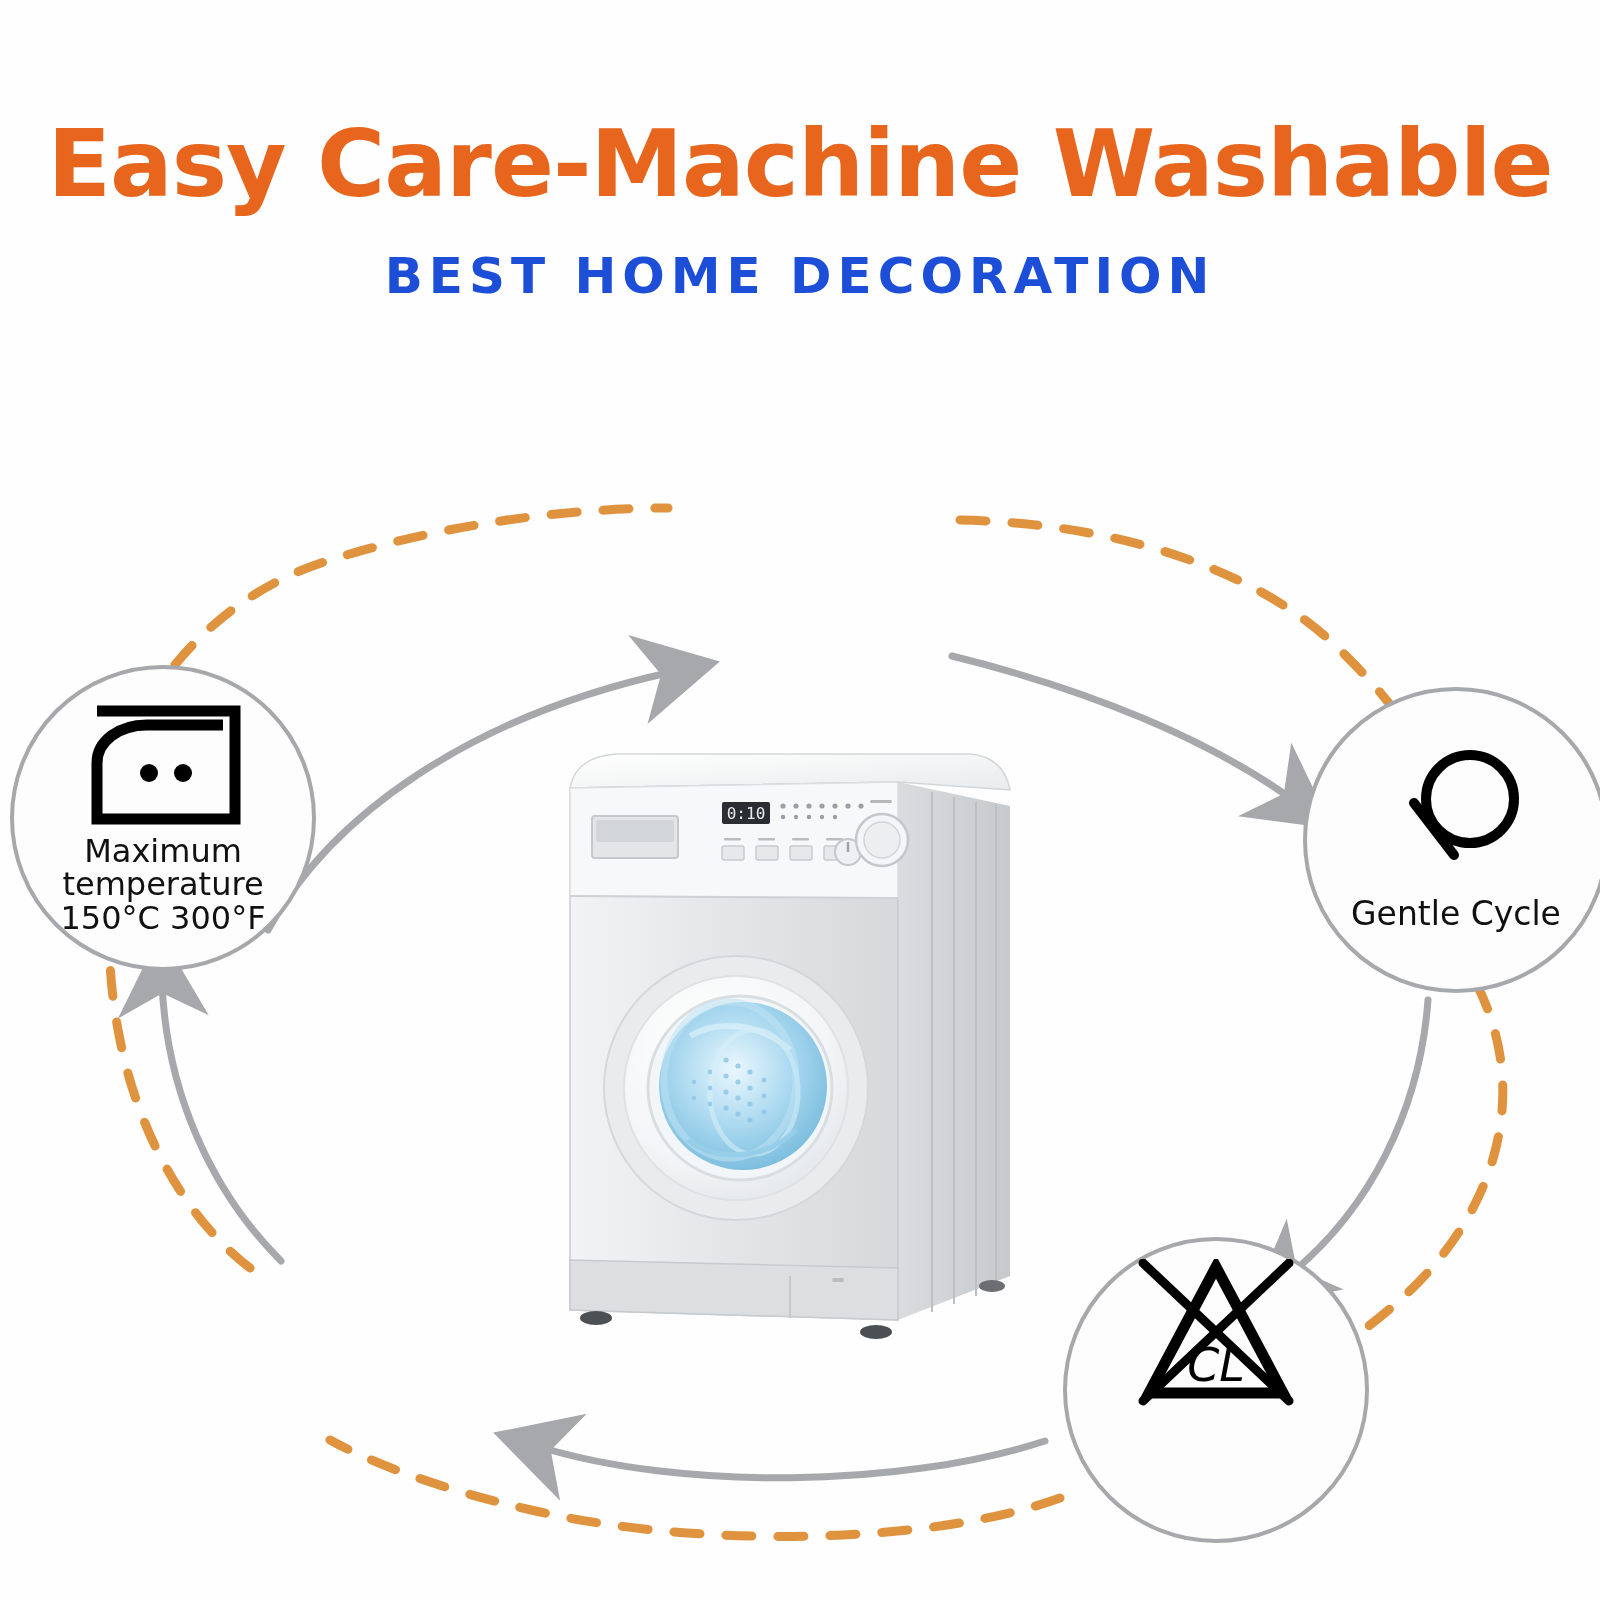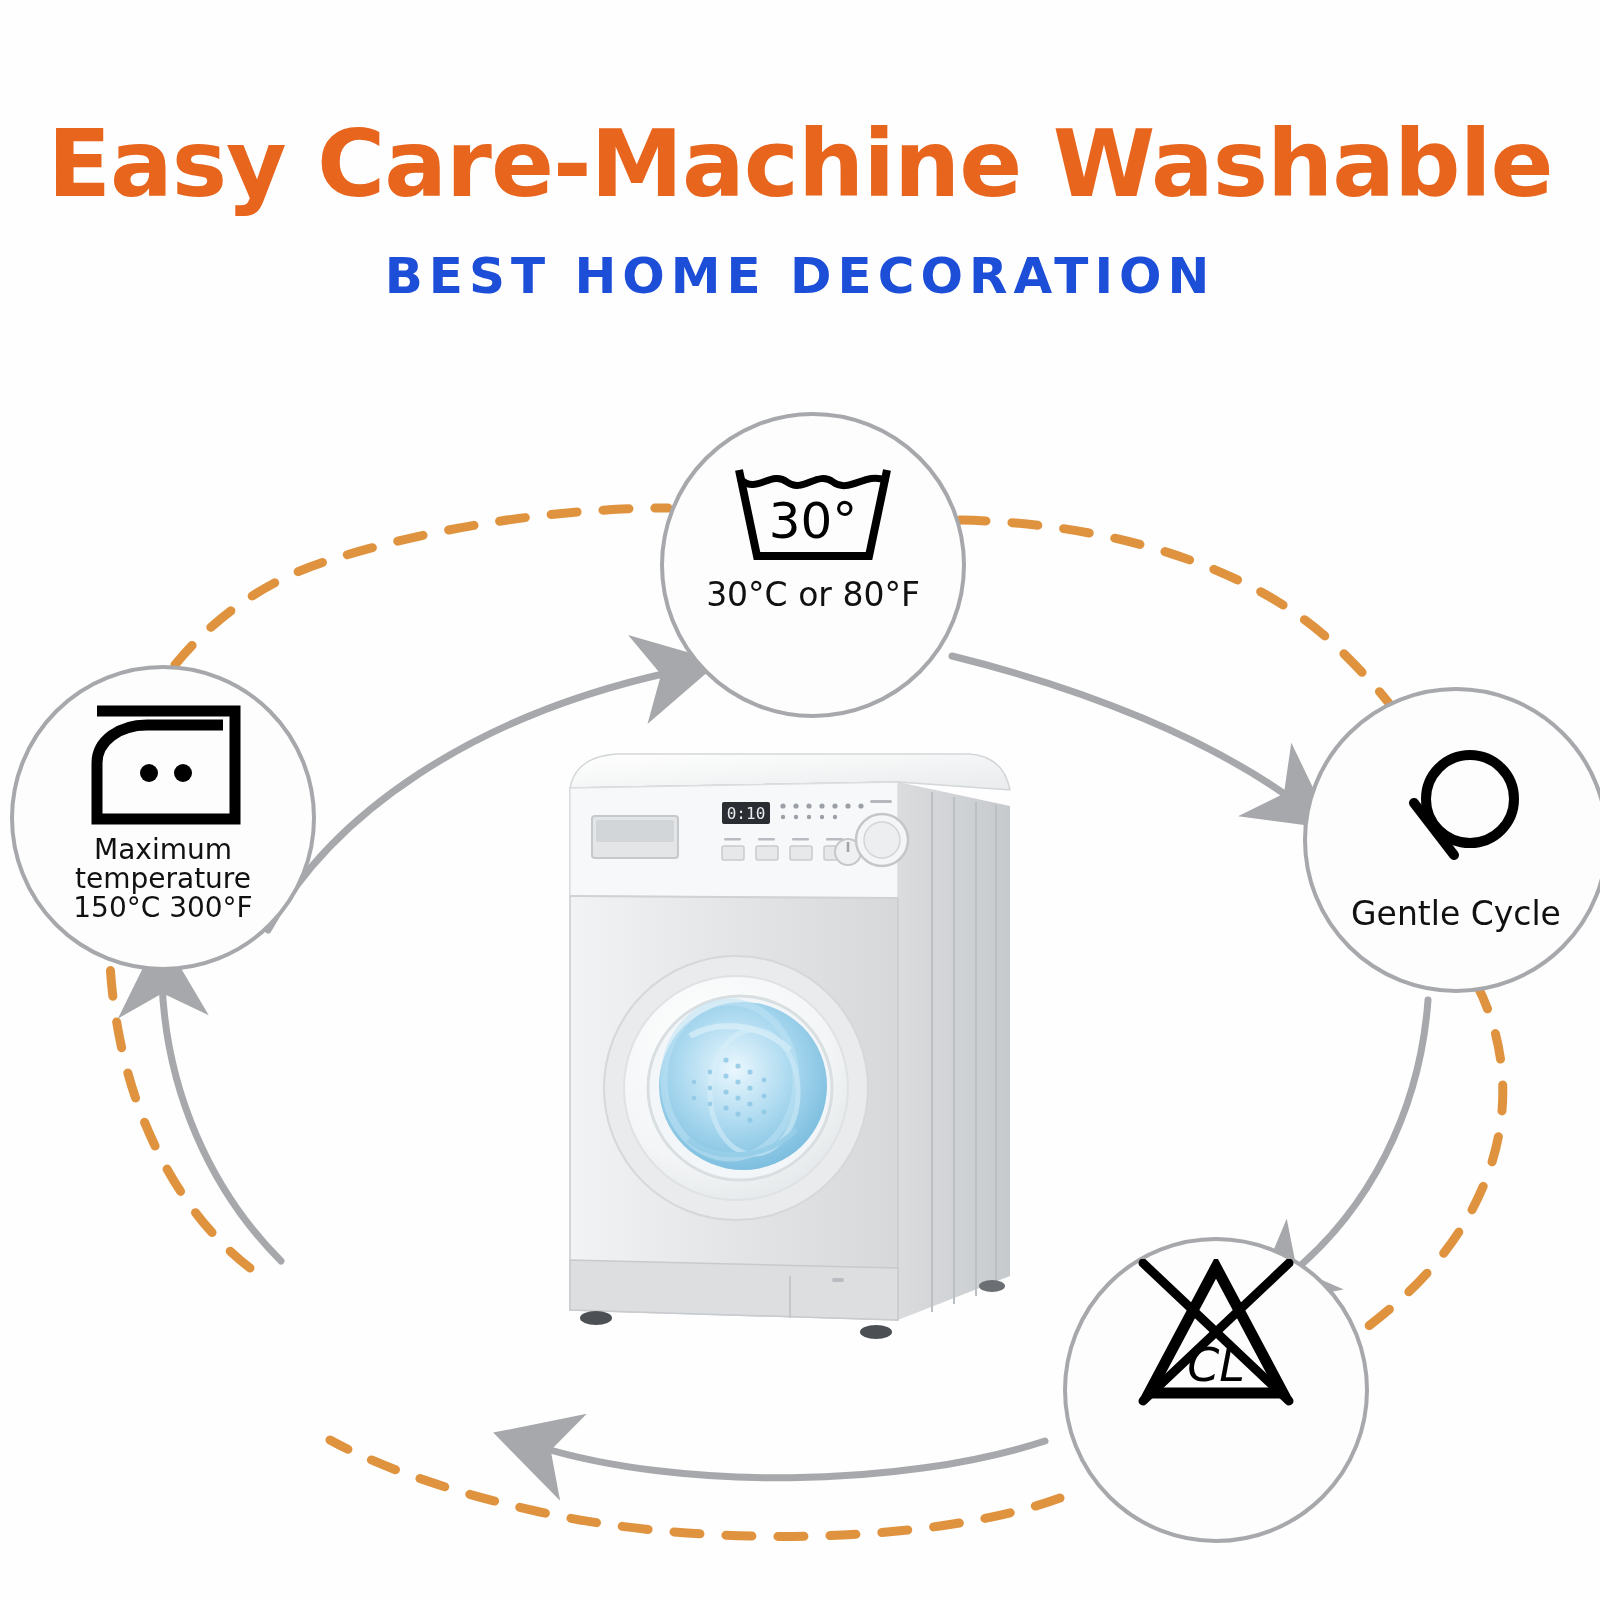--- a/index.html
+++ b/index.html
@@ -106,21 +106,21 @@
   #node-wash-temp .node-inner { justify-content: flex-start; padding-top: 44px; }
   #node-gentle      { left: 1303px; top: 687px; }
   #node-gentle .node-inner { justify-content: flex-start; padding-top: 52px; }
   #node-bleach      { left: 1063px; top: 1237px; font-style: italic; }
   #node-bleach .node-inner { justify-content: flex-start; padding-top: 18px; }
   #node-tumble      { left: 230px;  top: 1229px; }
   #node-tumble .node-inner { justify-content: flex-start; padding-top: 46px; }
   #node-iron        { left: 10px;   top: 665px; }
   #node-iron .node-inner { justify-content: flex-start; padding-top: 32px; }
 
-  .label-sm { font-size: 28px; }
+  .label-sm { font-size: 32px; }
 </style>
 </head>
 <body>
 
 <div id="page">
 
   <div id="header">
     <h1 id="title">Easy Care-Machine Washable</h1>
     <div id="subtitle">BEST HOME DECORATION</div>
   </div>
@@ -282,30 +282,20 @@
 
     <path d="M 30,540 L 358,548 L 358,600 L 30,590 Z" fill="#dcdee0" stroke="#c8cbce" stroke-width="1.5"></path>
     <path d="M 250,556 L 250,598" stroke="#c5c8cb" stroke-width="2" fill="none"></path>
     <rect x="292" y="558" width="12" height="4" rx="2" fill="#b9bcc0"></rect>
 
     <ellipse cx="56" cy="598" rx="16" ry="7" fill="#4c4f53"></ellipse>
     <ellipse cx="336" cy="612" rx="16" ry="7" fill="#4c4f53"></ellipse>
     <ellipse cx="452" cy="566" rx="13" ry="6" fill="#6b6e72"></ellipse>
   </svg>
 
-  <div class="node" id="node-wash-temp">
-    <div class="node-inner">
-      <svg class="node-icon" width="180" height="112" viewBox="0 0 180 112">
-        <path d="M 16,10 L 34,96 L 146,96 L 164,10" fill="none" stroke="#000" stroke-width="8" stroke-linejoin="miter"></path>
-        <path d="M 18,20 C 34,34 48,10 64,22 C 80,34 94,10 110,22 C 126,34 142,12 162,20" fill="none" stroke="#000" stroke-width="7" stroke-linecap="round"></path>
-        <text x="90" y="78" text-anchor="middle" font-family="DejaVu Sans, sans-serif" font-size="50" font-weight="400" fill="#000">30°</text>
-      </svg>
-      <div class="node-label">30°C or 80°F</div>
-    </div>
-  </div>
 
   <div class="node" id="node-gentle">
     <div class="node-inner">
       <svg class="node-icon" width="160" height="148" viewBox="0 0 160 148">
         <circle cx="94" cy="56" r="44" fill="none" stroke="#000" stroke-width="10"></circle>
         <path d="M 38,60 L 78,112" stroke="#000" stroke-width="10" stroke-linecap="round" fill="none"></path>
       </svg>
       <div class="node-label">Gentle Cycle</div>
     </div>
   </div>

